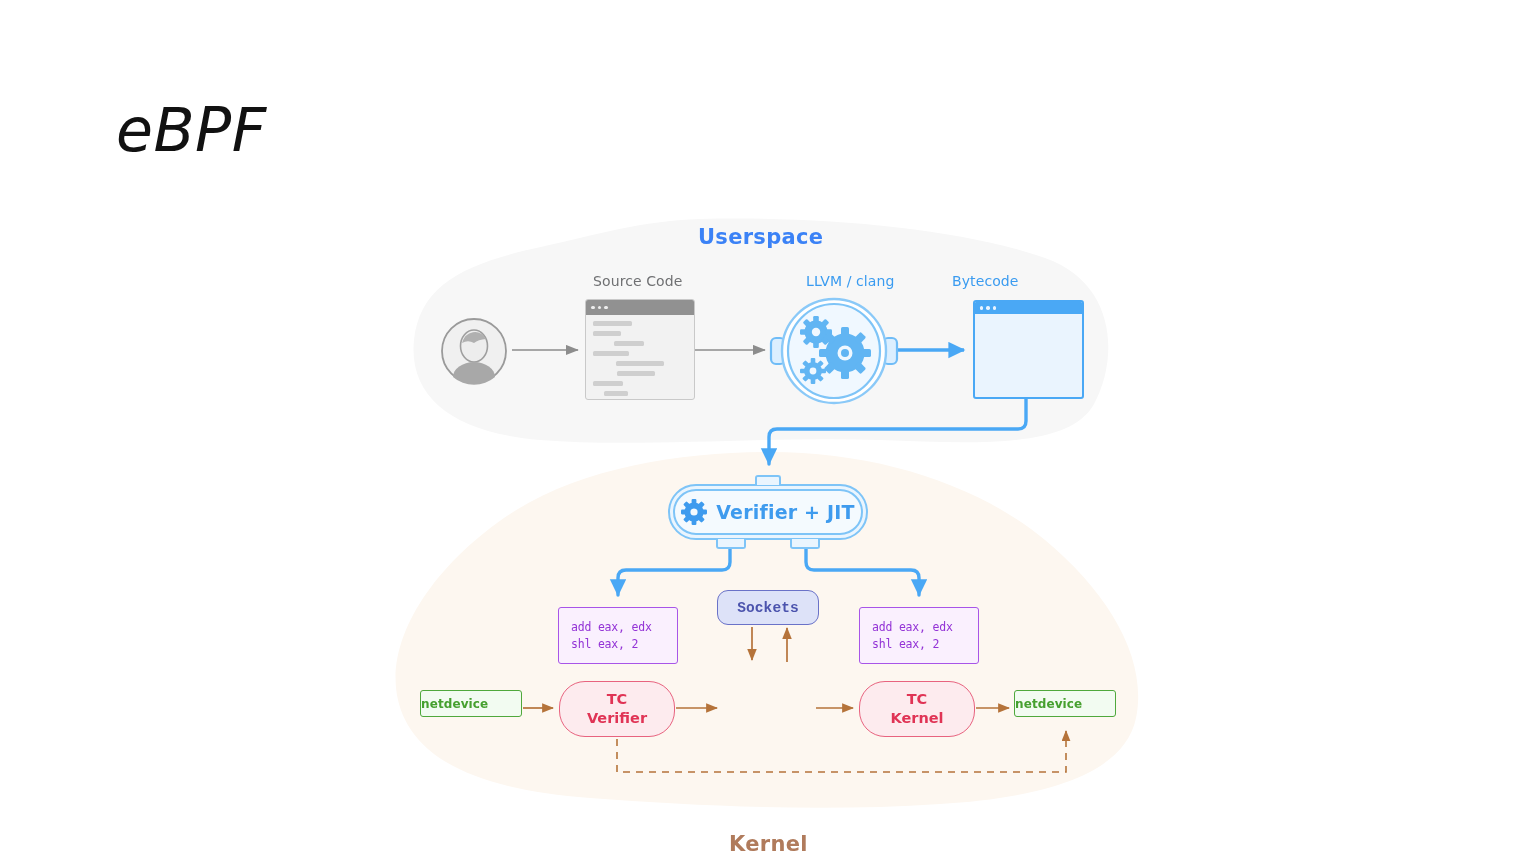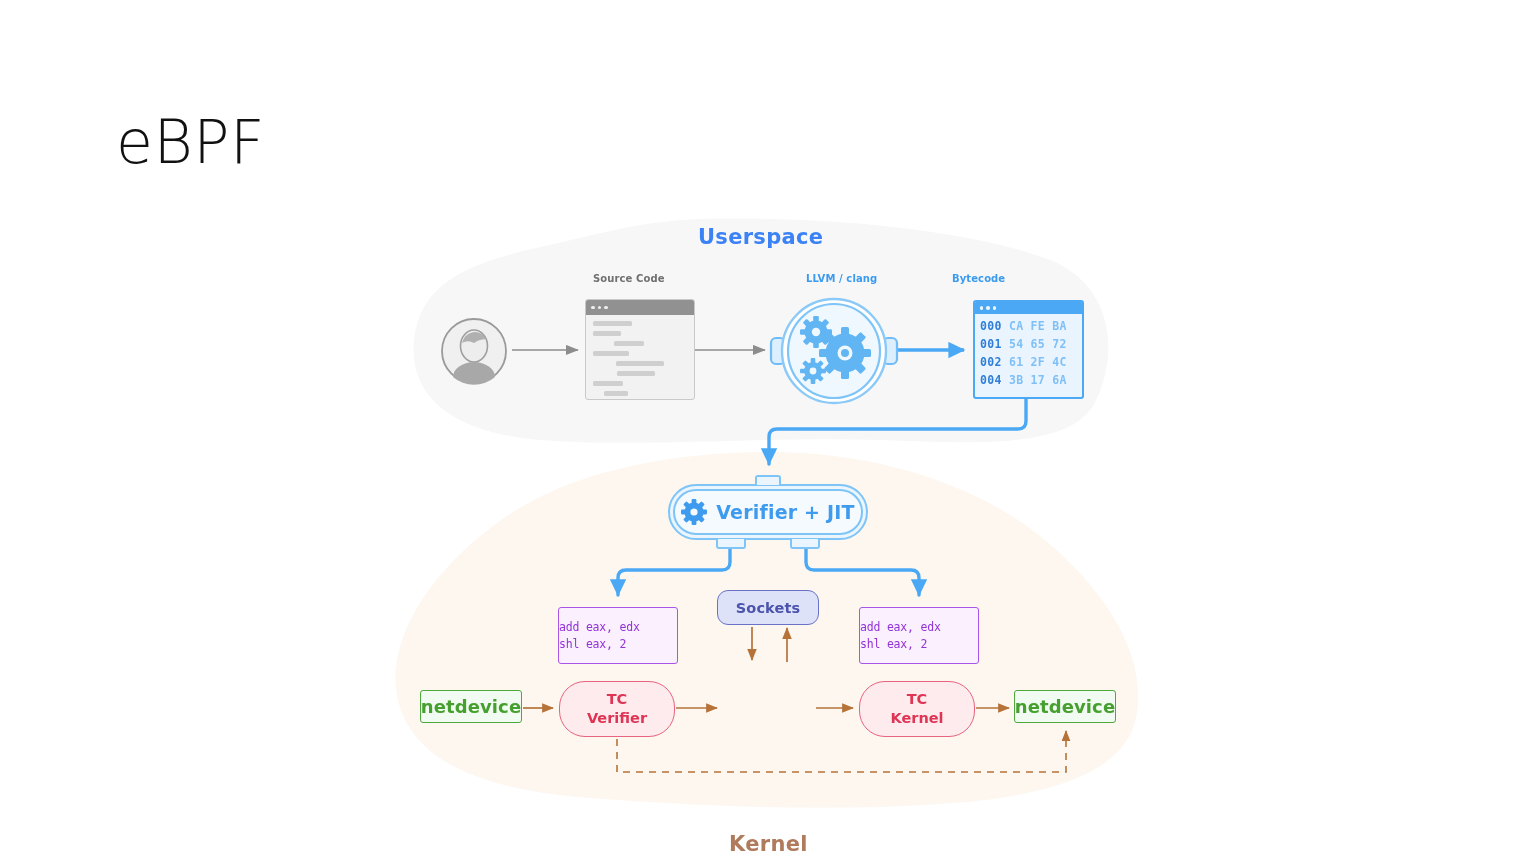--- a/index.html
+++ b/index.html
@@ -21,27 +21,28 @@
     position: absolute;
     inset: 0;
     width: 1536px;
     height: 864px;
   }
 
   
   .page-title {
     position: absolute;
     left: 116px;
-    top: 112px;
+    top: 100px;
     font-size: 60px;
     font-weight: 300;
     color: #111111;
     letter-spacing: 0.5px;
     line-height: 1;
     font-family: "DejaVu Sans", "Liberation Sans", sans-serif;
+    font-style: italic;
   }
 
   
   .canvas-svg {
     position: absolute;
     left: 0;
     top: 0;
     width: 1536px;
     height: 864px;
     pointer-events: none;
@@ -58,22 +59,22 @@
   .zone-userspace {
     color: #3b82f6;
   }
   .zone-kernel {
     color: #b07b5c;
   }
 
   
   .caption {
     position: absolute;
-    font-size: 10px;
-    font-weight: 700;
+    font-size: 14px;
+    font-weight: 400;
     white-space: nowrap;
     letter-spacing: 0.1px;
   }
   .caption-gray { color: #6f7072; }
   .caption-blue { color: #3a9bf0; }
 
   
   .avatar {
     position: absolute;
     left: 440px;
@@ -236,21 +237,21 @@
     position: absolute;
     width: 120px;
     height: 57px;
     background: #faf0fe;
     border: 1.8px solid #a855e8;
     border-radius: 3px;
     box-sizing: border-box;
     display: flex;
     flex-direction: column;
     justify-content: center;
-    padding-left: 0;
+    padding-left: 12px;
     font-family: "DejaVu Sans Mono", "Liberation Mono", monospace;
     font-size: 11.5px;
     line-height: 17px;
     color: #9333d6;
     letter-spacing: -0.2px;
   }
   .asm-left  { left: 558px; top: 607px; }
   .asm-right { left: 859px; top: 607px; }
 
   
@@ -264,20 +265,21 @@
     border: 1.8px solid #6a72c8;
     border-radius: 11px;
     box-sizing: border-box;
     display: flex;
     align-items: center;
     justify-content: center;
     font-size: 14.5px;
     font-weight: 700;
     color: #4b53ad;
     letter-spacing: 0.1px;
+    font-family: Liberation Mono, monospace;
   }
 
   
   .netstack {
     position: absolute;
     left: 722px;
     top: 655px;
     width: 92px;
     height: 108px;
     background: #f8ddc3;
@@ -312,29 +314,29 @@
     color: #e03455;
     line-height: 19px;
   }
   .tc-ingress { left: 559px; top: 681px; }
   .tc-egress  { left: 859px; top: 681px; }
 
   
   .netdev {
     position: absolute;
     width: 102px;
-    height: 33px;
+    height: 27px;
     background: #f2fbf1;
     border: 1.8px solid #4fa83c;
     border-radius: 3px;
     box-sizing: border-box;
     display: flex;
     align-items: center;
-    justify-content: center;
-    font-size: 18px;
+    justify-content: flex-start;
+    font-size: 12px;
     font-weight: 700;
     color: #46a02f;
     letter-spacing: 0.1px;
   }
   .netdev-left  { left: 420px; top: 690px; }
   .netdev-right { left: 1014px; top: 690px; }
 </style>
 </head>
 <body>
 
@@ -496,38 +498,20 @@
         </g>
       </g>
     </svg>
   </div>
 
   <div class="bytecode">
     <div class="titlebar">
       <i></i>
       <i></i>
       <i></i>
-    </div>
-    <div class="rows">
-      <div>
-        <span class="addr">000</span>
-        <span class="hexb">CA FE BA</span>
-      </div>
-      <div>
-        <span class="addr">001</span>
-        <span class="hexb">54 65 72</span>
-      </div>
-      <div>
-        <span class="addr">002</span>
-        <span class="hexb">61 2F 4C</span>
-      </div>
-      <div>
-        <span class="addr">004</span>
-        <span class="hexb">3B 17 6A</span>
-      </div>
     </div>
   </div>
 
   <div class="verifier">
     <div class="outer"></div>
     <div class="tab tab-top"></div>
     <div class="tab tab-bl"></div>
     <div class="tab tab-br"></div>
     <div class="inner">
       <svg width="26" height="26" viewBox="0 0 26 26" xmlns="http://www.w3.org/2000/svg">

